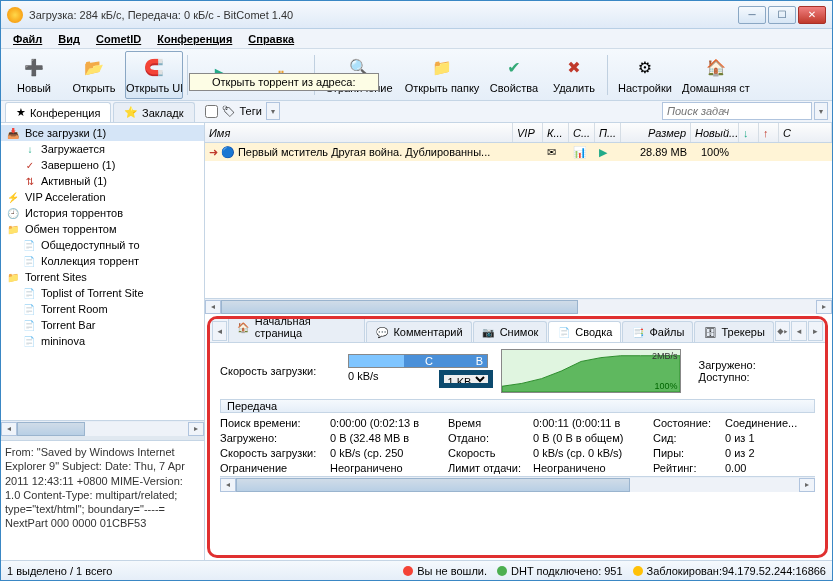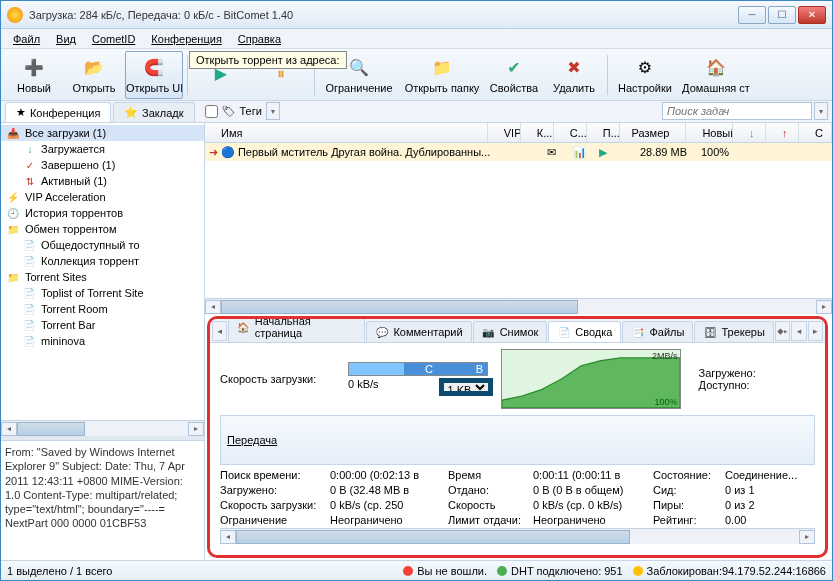--- a/index.html
+++ b/index.html
@@ -5,29 +5,29 @@
 * { box-sizing: border-box; margin: 0; padding: 0; font-family: Tahoma, Arial, sans-serif; font-size: 11px; }
 body { background: #fff; overflow: hidden; }
 .window { width: 833px; height: 581px; border: 1px solid #3a87c4; background: linear-gradient(#e9f1fb,#dce9f7); position: relative; }
 .titlebar { height: 28px; background: linear-gradient(#f6f9fd,#dfeaf7); display: flex; align-items: center; padding: 0 6px; border-bottom: 1px solid #b8cfe5; }
 .title-icon { width: 16px; height: 16px; background: radial-gradient(#ffd84a,#f58b00); border-radius: 50%; margin-right: 6px; }
 .title-text { flex: 1; color: #333; }
 .win-btns { display: flex; gap: 2px; }
 .win-btn { width: 28px; height: 18px; border: 1px solid #8aa7c4; border-radius: 2px; background: linear-gradient(#f5f9fd,#d7e6f5); display: flex; align-items: center; justify-content: center; font-size: 10px; color: #3a5b7c; cursor: default; }
 .win-btn.close { background: linear-gradient(#f08080,#c0392b); color: #fff; border-color: #a83028; }
 .menubar { height: 20px; background: #f0f4fa; display: flex; align-items: center; padding: 0 6px; gap: 4px; border-bottom: 1px solid #d0dce8; }
-.menu-item { padding: 2px 6px; cursor: default; }
+.menu-item { padding: 2px 6px; cursor: default; font-weight: bold; }
 .menu-item u { text-decoration: underline; }
 .toolbar { height: 52px; background: linear-gradient(#f5f9fd,#e5eef8); display: flex; align-items: center; padding: 2px 4px; border-bottom: 1px solid #c5d5e5; gap: 2px; position: relative; }
 .tool-btn { width: 58px; height: 48px; display: flex; flex-direction: column; align-items: center; justify-content: center; gap: 2px; cursor: default; border: 1px solid transparent; border-radius: 2px; }
 .tool-btn.active { border-color: #8aa7c4; background: linear-gradient(#f5f9fd,#d7e6f5); }
 .tool-icon { width: 24px; height: 24px; display: flex; align-items: center; justify-content: center; font-size: 16px; }
 .tool-label { font-size: 11px; text-align: center; white-space: nowrap; overflow: hidden; width: 100%; }
 .tool-sep { width: 1px; height: 40px; background: #c0d0e0; margin: 0 2px; }
-.tooltip { position: absolute; top: 2px; left: 188px; background: #fdfde5; border: 1px solid #888; padding: 2px 6px; font-size: 11px; z-index: 10; }
+.tooltip { position: absolute; top: 24px; left: 188px; background: #fdfde5; border: 1px solid #888; padding: 2px 22px; font-size: 11px; z-index: 10; }
 .tabbar { height: 22px; background: #f0f4fa; display: flex; align-items: flex-end; padding: 0 4px; border-bottom: 1px solid #c5d5e5; gap: 2px; }
 .tab { padding: 3px 10px; border: 1px solid #c5d5e5; border-bottom: none; border-radius: 3px 3px 0 0; background: #e8eef6; display: flex; align-items: center; gap: 4px; cursor: default; }
 .tab.active { background: #fff; }
 .tag-area { display: flex; align-items: center; gap: 4px; margin-left: 8px; padding-bottom: 2px; }
 .search-box { margin-left: auto; margin-bottom: 2px; }
 .search-box input { width: 150px; height: 18px; border: 1px solid #b0c4de; padding: 0 4px; font-style: italic; color: #888; }
 .dd-arrow { width: 14px; height: 18px; border: 1px solid #b0c4de; background: #f0f4fa; display: inline-flex; align-items: center; justify-content: center; font-size: 8px; color: #666; }
 .main-area { display: flex; height: 437px; }
 .sidebar { width: 204px; border-right: 1px solid #c5d5e5; display: flex; flex-direction: column; background: #fff; }
 .tree { flex: 1; overflow: hidden; padding: 2px 0; }
@@ -36,38 +36,38 @@
 .tree-item.child { padding-left: 22px; }
 .tree-icon { width: 14px; height: 14px; display: inline-flex; align-items: center; justify-content: center; font-size: 10px; }
 .hscroll { height: 16px; background: #e8eef6; border-top: 1px solid #c5d5e5; display: flex; align-items: center; }
 .hscroll .arrow { width: 16px; height: 14px; background: #f0f4fa; border: 1px solid #b0c4de; display: flex; align-items: center; justify-content: center; font-size: 8px; color: #666; }
 .hscroll .track { flex: 1; height: 14px; background: #eef2f8; position: relative; }
 .hscroll .thumb { position: absolute; left: 0; top: 0; width: 40%; height: 100%; background: linear-gradient(#d0dce8,#b8cfe5); border: 1px solid #9ab4ce; }
 .sidebar-splitter { height: 4px; background: #e0e8f0; cursor: ns-resize; }
 .info-pane { height: 120px; border-top: 1px solid #c5d5e5; padding: 4px; overflow: hidden; font-size: 11px; color: #333; line-height: 1.3; }
 .content { flex: 1; display: flex; flex-direction: column; background: #fff; overflow: hidden; }
 .list-header { height: 20px; background: linear-gradient(#fdfdfd,#ebeff5); border-bottom: 1px solid #c5d5e5; display: flex; align-items: center; }
-.col { border-right: 1px solid #d5dde5; padding: 0 16px; height: 100%; display: flex; align-items: center; overflow: hidden; white-space: nowrap; }
+.col { border-right: 1px solid #d5dde5; padding: 0 4px; height: 100%; display: flex; align-items: center; overflow: hidden; white-space: nowrap; font-style: italic; }
 .list-body { height: 155px; overflow: hidden; }
 .list-row { height: 18px; display: flex; align-items: center; background: #fff4d6; }
 .list-row .cell { padding: 0 4px; overflow: hidden; white-space: nowrap; display: flex; align-items: center; gap: 3px; }
 .list-scroll { height: 16px; }
 .detail-highlight { border: 3px solid #e03030; border-radius: 10px; margin: 2px 4px 2px 2px; flex: 1; display: flex; flex-direction: column; overflow: hidden; }
 .detail-tabs { height: 24px; background: #f0f4fa; display: flex; align-items: flex-end; padding: 0 2px; border-bottom: 1px solid #c5d5e5; gap: 1px; }
 .dtab { padding: 3px 8px; border: 1px solid #c5d5e5; border-bottom: none; border-radius: 3px 3px 0 0; background: #e8eef6; display: flex; align-items: center; gap: 4px; cursor: default; font-size: 11px; }
 .dtab.active { background: #fff; }
 .dtab .ico { width: 14px; height: 14px; display: inline-flex; align-items: center; justify-content: center; font-size: 10px; }
 .nav-arrow { width: 16px; height: 20px; border: 1px solid #c5d5e5; background: #f0f4fa; display: flex; align-items: center; justify-content: center; font-size: 9px; color: #666; margin-bottom: 1px; }
 .detail-body { flex: 1; padding: 6px 10px; overflow: hidden; position: relative; }
 .speed-row { display: flex; align-items: center; gap: 8px; margin-bottom: 6px; }
 .speed-slider { width: 140px; height: 14px; background: linear-gradient(90deg,#7fc5ff 0%,#7fc5ff 40%,#4a90d9 40%,#4a90d9 100%); border: 1px solid #888; position: relative; font-size: 9px; color: #fff; }
-.graph { width: 180px; height: 60px; border: 1px solid #888; background: #e0f5e0; position: relative; overflow: hidden; }
+.graph { width: 180px; height: 44px; border: 1px solid #888; background: #e0f5e0; position: relative; overflow: hidden; }
 .graph svg { width: 100%; height: 100%; }
 .graph-label { position: absolute; right: 2px; font-size: 9px; color: #333; }
-.section-title { background: linear-gradient(#f5f9fd,#e5eef8); border: 1px solid #c5d5e5; padding: 18px 6px; margin: 4px 0; text-decoration: underline; }
+.section-title { background: linear-gradient(#f5f9fd,#e5eef8); border: 1px solid #c5d5e5; padding: 0 6px; margin: 4px 0; }
 .stats-grid { display: grid; grid-template-columns: 110px 118px 85px 120px 72px 1fr; row-gap: 3px; font-size: 11px; }
 .stats-grid div { white-space: nowrap; overflow: hidden; }
 .detail-hscroll { height: 16px; margin-top: 2px; }
 .statusbar { height: 20px; background: linear-gradient(#f5f9fd,#e5eef8); border-top: 1px solid #c5d5e5; display: flex; align-items: center; padding: 0 6px; gap: 10px; }
 .status-seg { display: flex; align-items: center; gap: 4px; }
 .dot { width: 10px; height: 10px; border-radius: 50%; }
 .green { background: #4caf50; } .yellow { background: #ffc107; } .red { background: #f44336; }
 select { font-size: 11px; height: 18px; border: 5px solid #0c4a6e; }
 </style>
 </head>

